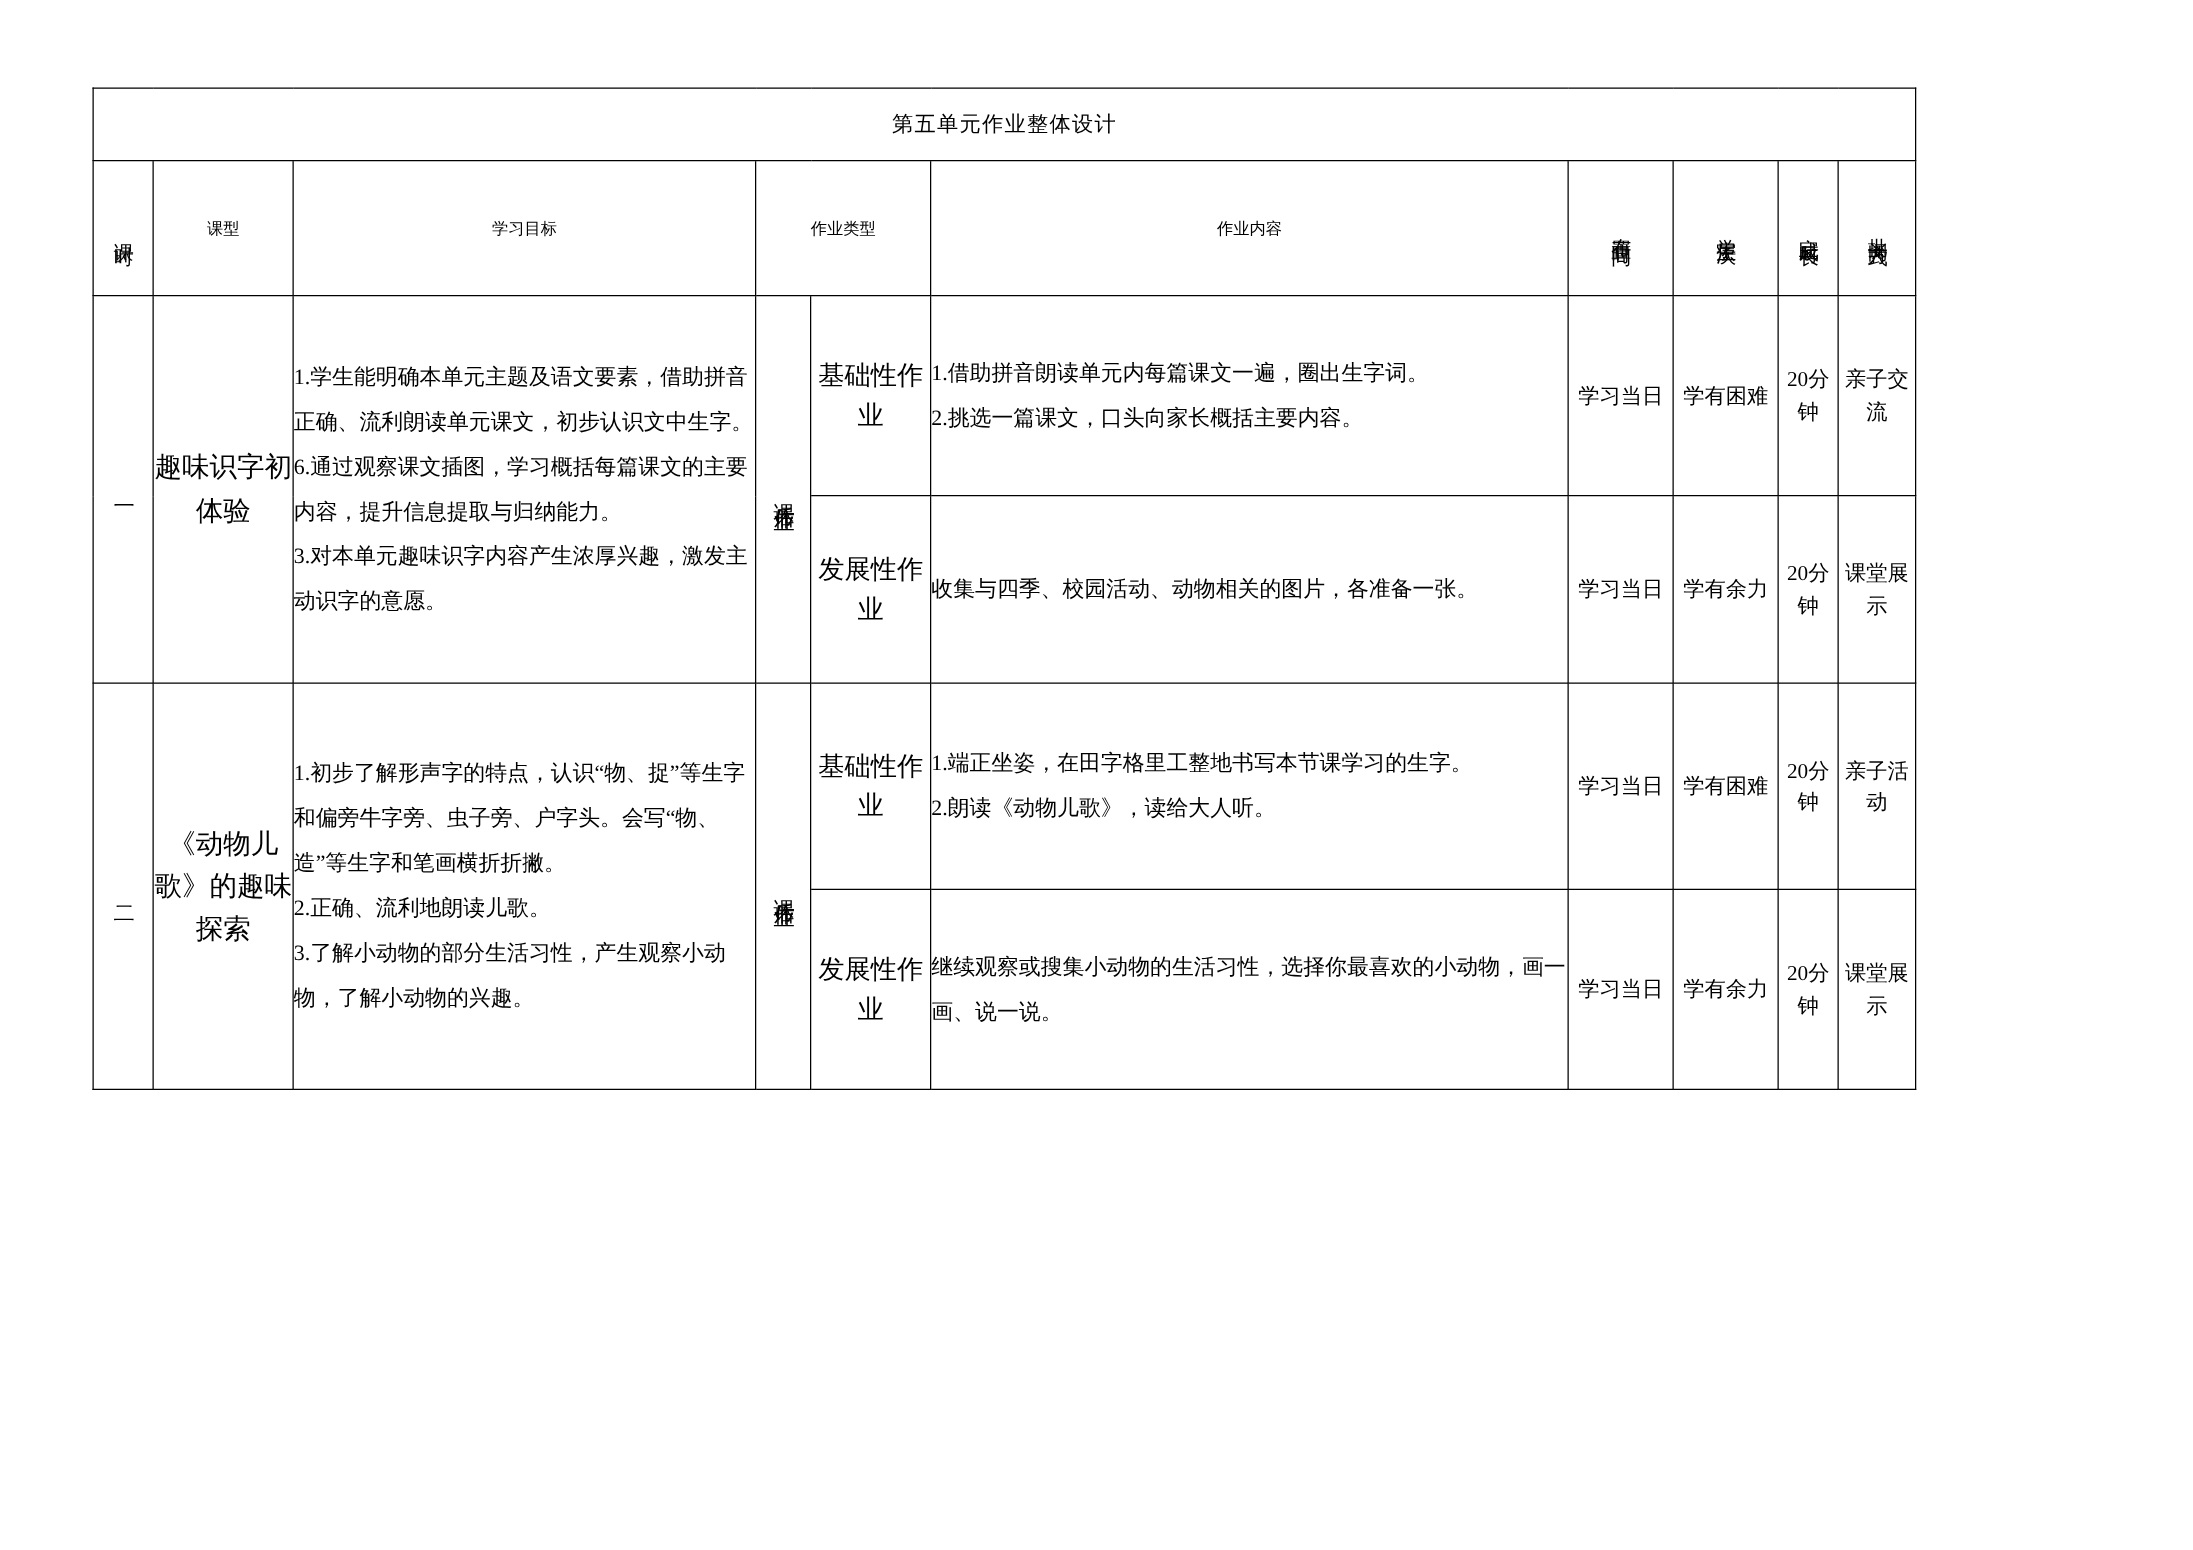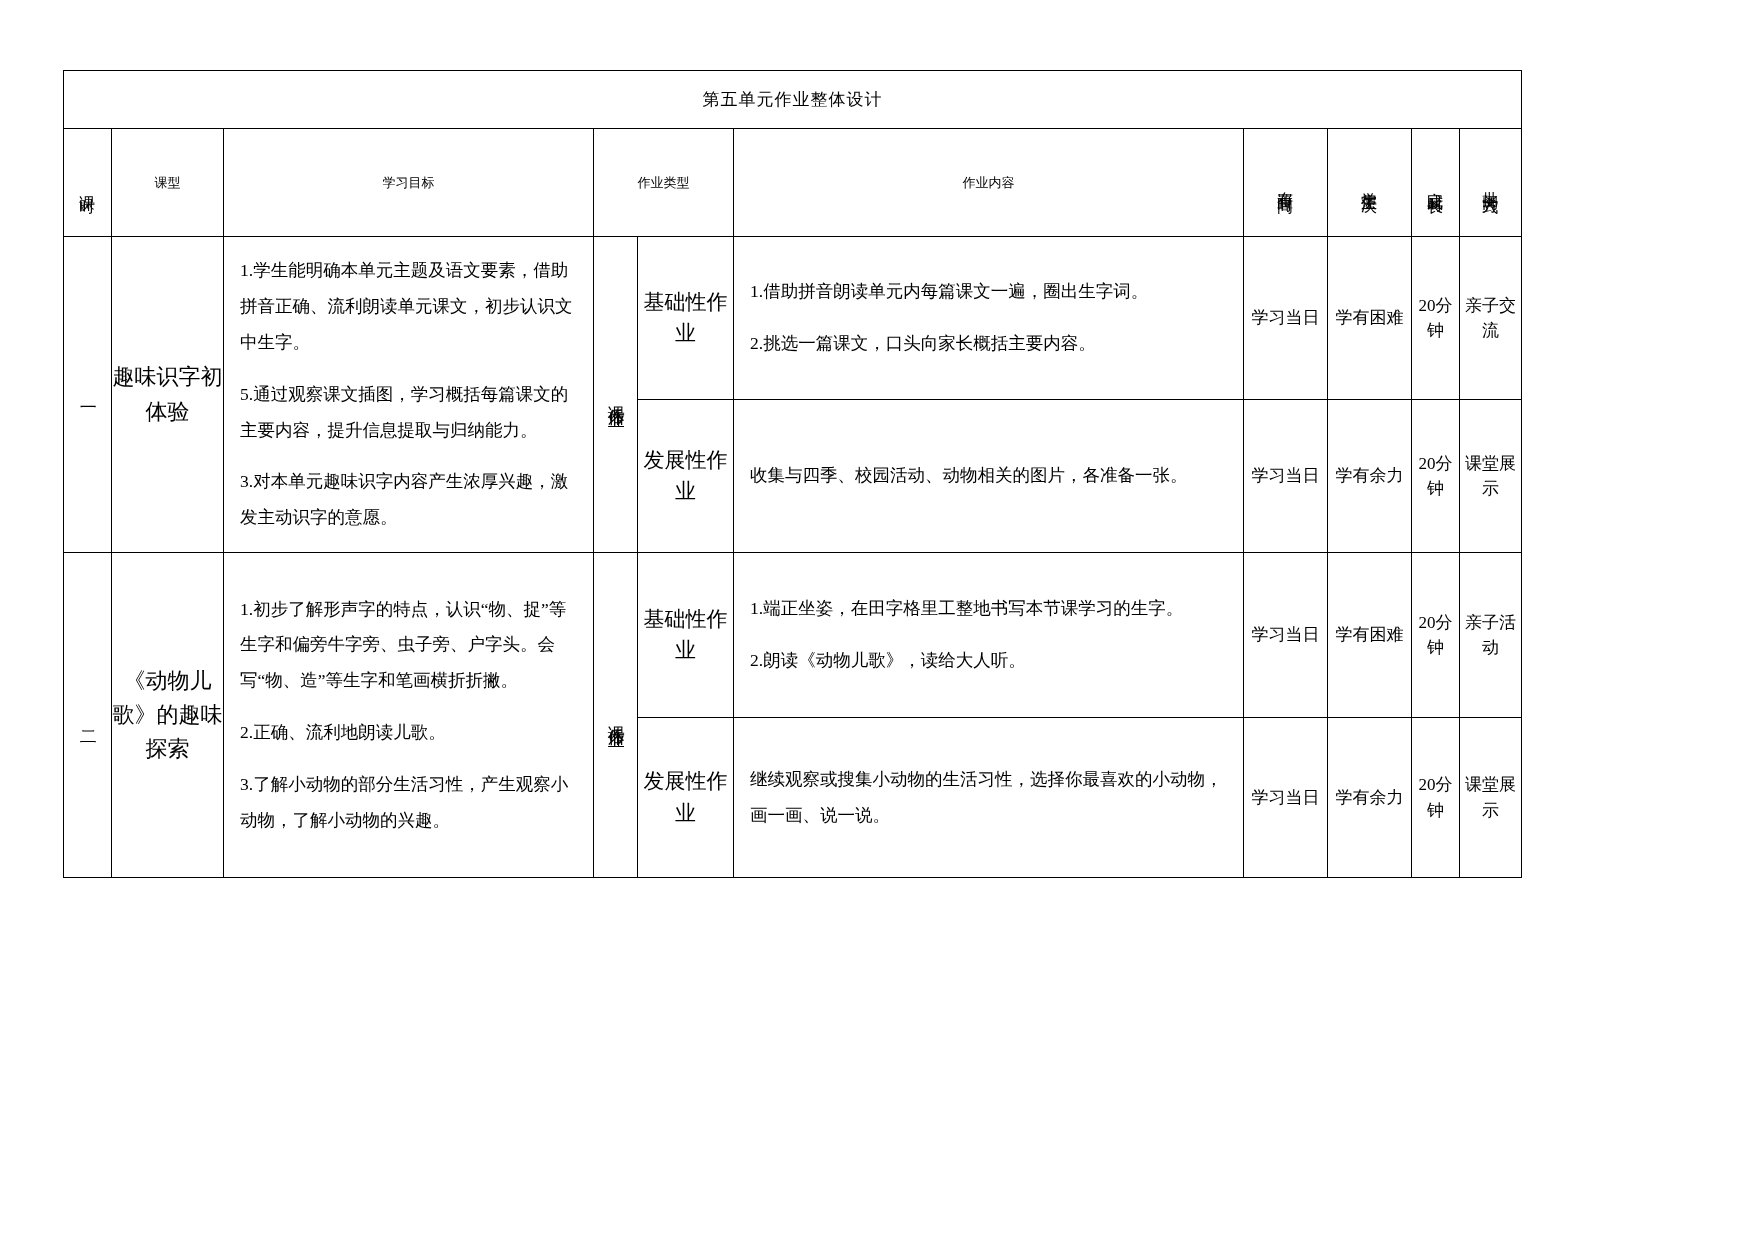--- a/index.html
+++ b/index.html
@@ -11,21 +11,21 @@
   body {
     width: 1754px;
     height: 1240px;
     font-family: "Liberation Serif", "DejaVu Serif", serif;
     color: #000000;
     position: relative;
     overflow: hidden;
   }
   .page {
     position: absolute;
-    left: 0;
+    left: 11px;
     top: 0;
     width: 1689px;
     height: 1240px;
     background: #ffffff;
   }
   table.design-table {
     position: absolute;
     left: 63px;
     top: 70px;
     width: 1420px;
@@ -78,21 +78,21 @@
     text-align: left;
     font-size: 17.5px;
     line-height: 2.05;
     padding: 10px 10px 10px 12px;
     vertical-align: top;
   }
   .cell-body.vmid {
     vertical-align: middle;
   }
   .cell-body p {
-    margin: 16px;
+    margin: 0;
   }
   .vert-text {
     writing-mode: vertical-rl;
     text-orientation: upright;
     display: inline-block;
     line-height: 1.45;
     letter-spacing: 2px;
   }
   .vcell {
     text-align: center;
@@ -154,21 +154,21 @@
         </td>
       </tr>
 
       <tr>
         <td class="vcell" rowspan="2" style="height:160px">
           <span class="vert-text">一</span>
         </td>
         <td class="cell-center-bold" rowspan="2">趣味识字初体验</td>
         <td class="cell-body" rowspan="2">
           <p>1.学生能明确本单元主题及语文要素，借助拼音正确、流利朗读单元课文，初步认识文中生字。</p>
-          <p>5.通过观察课文插图，学习概括每篇课文的主要内容，提升信息提取与归纳能力。</p>
+          <p>6.通过观察课文插图，学习概括每篇课文的主要内容，提升信息提取与归纳能力。</p>
           <p>3.对本单元趣味识字内容产生浓厚兴趣，激发主动识字的意愿。</p>
         </td>
         <td class="vcell-plain" rowspan="2">
           <span class="vert-text">课后作业</span>
         </td>
         <td class="cell-center" style="height:160px">基础性作业</td>
         <td class="cell-body vmid">
           <p>1.借助拼音朗读单元内每篇课文一遍，圈出生字词。</p>
           <p>2.挑选一篇课文，口头向家长概括主要内容。</p>
         </td>

